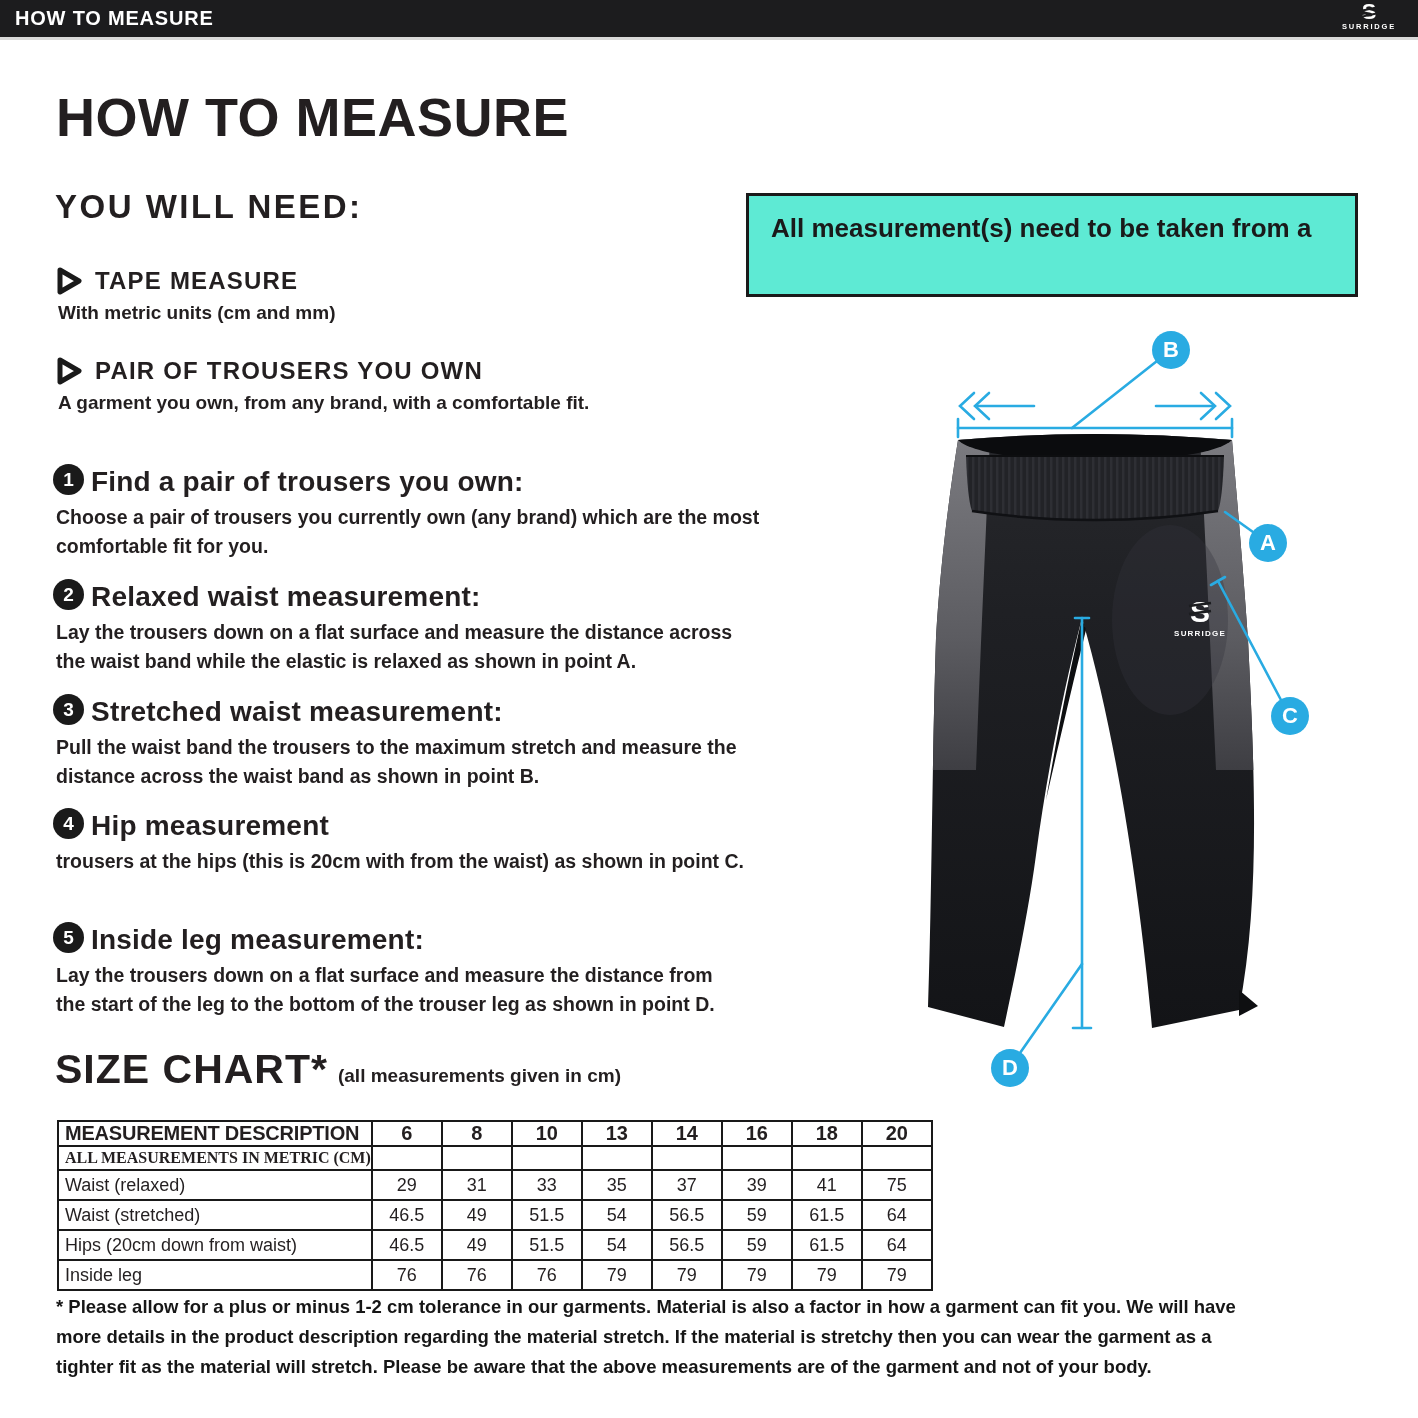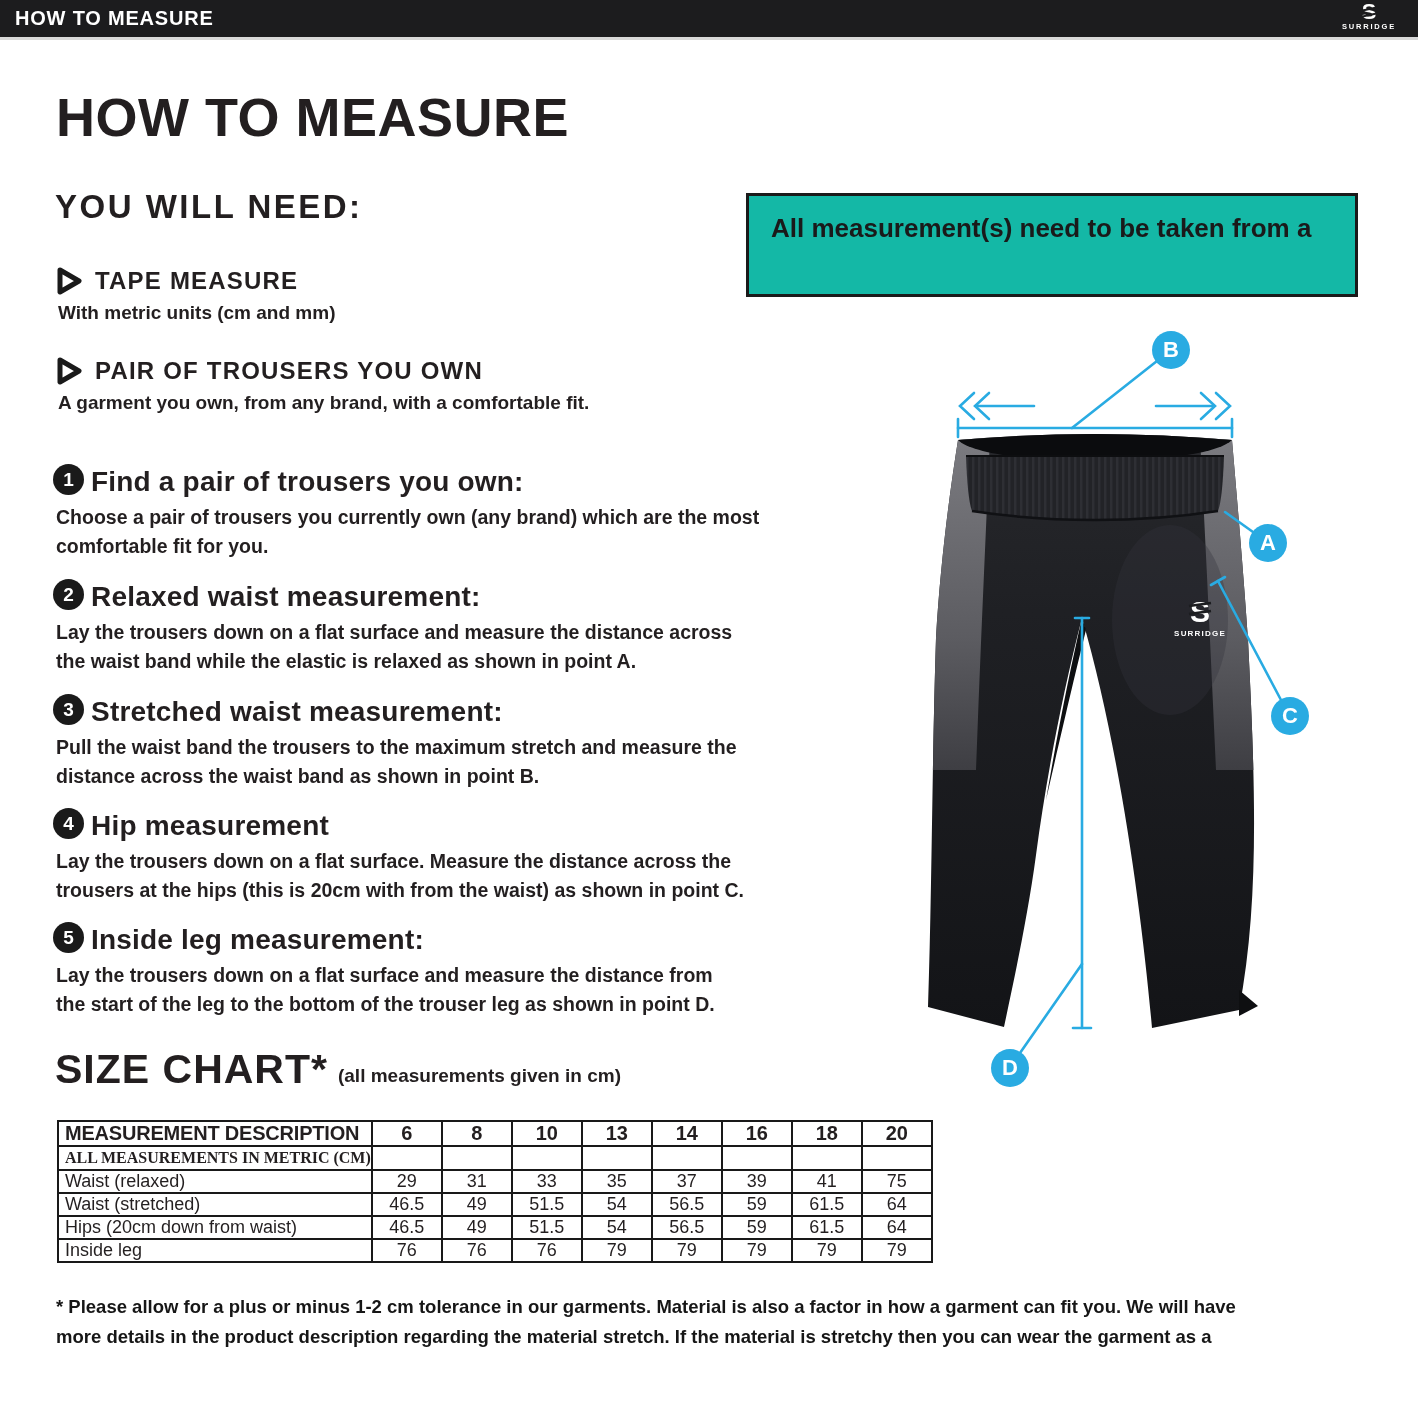--- a/index.html
+++ b/index.html
@@ -29,38 +29,38 @@
   .tool-title { font-size:24px; font-weight:bold; letter-spacing:1.2px; }
   .tool-sub { font-size:19px; font-weight:bold; margin-top:6px; margin-left:2px; }
 
   .step-circle { position:absolute; width:31px; height:31px; border-radius:50%; background:#1a1a1a;
                  color:#fff; font-size:19px; font-weight:bold; display:flex; align-items:center; justify-content:center; }
   .step-title { position:absolute; left:91px; font-size:28px; font-weight:bold; letter-spacing:.2px; }
   .step-body { position:absolute; left:56px; font-size:19.5px; font-weight:bold; line-height:29px; }
 
   
   .note-box { position:absolute; left:746px; top:193px; width:612px; height:104px;
-              border:3px solid #1a1a1a; background:#14b8a6; padding:12px 0 0 22px; }
+              border:3px solid #1a1a1a; background:#5eead4; padding:12px 0 0 22px; }
   .note-box .nline { font-size:26px; font-weight:bold; line-height:40px; color:#1a1a1a; }
 
   
   .diagram-svg { position:absolute; left:840px; top:300px; }
   .pt-circle { position:absolute; width:38px; height:38px; border-radius:50%; background:#29abe2;
                color:#fff; font-size:22px; font-weight:bold; display:flex; align-items:center; justify-content:center; }
 
   
   .sc-head { position:absolute; left:55px; top:1046px; display:flex; align-items:flex-end; }
   .sc-title { font-size:41px; font-weight:bold; letter-spacing:1px; }
   .sc-sub { font-size:19px; font-weight:bold; margin-left:10px; padding-bottom:6px; }
 
   table.size { position:absolute; left:57px; top:1120px; border-collapse:collapse; table-layout:fixed; }
   table.size th, table.size td { border:2px solid #191919; white-space:nowrap; overflow:hidden; }
   table.size th { height:25px; font-size:20px; font-weight:bold; text-align:center; }
   table.size th.lbl { text-align:left; padding-left:6px; letter-spacing:-.2px; }
-  table.size td { height:23px; font-size:18px; text-align:center; }
+  table.size td { height:30px; font-size:18px; text-align:center; }
   table.size td.lbl { text-align:left; padding-left:6px; }
   table.size tr.metric td { height:24px; }
   table.size tr.metric td.lbl { font-size:16px; font-weight:bold;font-family:Liberation Serif, serif; }
 
   .footnote { position:absolute; left:56px; top:1292px; width:1200px; }
   .footnote div { font-size:18.5px; font-weight:bold; line-height:30px; color:#161616; }
 
   .pants-logo-text { font-weight:bold; }
 </style>
 </head>
@@ -117,21 +117,20 @@
   <div class="step-circle" style="left:53px; top:694px;">3</div>
   <div class="step-title" style="top:696px;">Stretched waist measurement:</div>
   <div class="step-body" style="top:733px;">
     <div>Pull the waist band the trousers to the maximum stretch and measure the</div>
       <div>distance across the waist band as shown in point B.</div>
   </div>
 
   <div class="step-circle" style="left:53px; top:808px;">4</div>
   <div class="step-title" style="top:810px;">Hip measurement</div>
   <div class="step-body" style="top:847px;">
-    <div>Lay the trousers down on a flat surface. Measure the distance across the</div>
       <div>trousers at the hips (this is 20cm with from the waist) as shown in point C.</div>
   </div>
 
   <div class="step-circle" style="left:53px; top:922px;">5</div>
   <div class="step-title" style="top:924px;">Inside leg measurement:</div>
   <div class="step-body" style="top:961px;">
     <div>Lay the trousers down on a flat surface and measure the distance from</div>
       <div>the start of the leg to the bottom of the trouser leg as shown in point D.</div>
   </div>
 
@@ -303,15 +302,16 @@
       <td>79</td>
       <td>79</td>
       <td>79</td>
     </tr>
   </tbody>
     </table>
 
   <div class="footnote">
     <div>* Please allow for a plus or minus 1-2 cm tolerance in our garments. Material is also a factor in how a garment can fit you. We will have</div>
     <div>more details in the product description regarding the material stretch.  If the material is stretchy then you can wear the garment as a</div>
+    <div>tighter fit as the material will stretch.  Please be aware that the above measurements are of the garment and not of your body.</div>
   </div>
 
 </div>
 
 </body></html>

